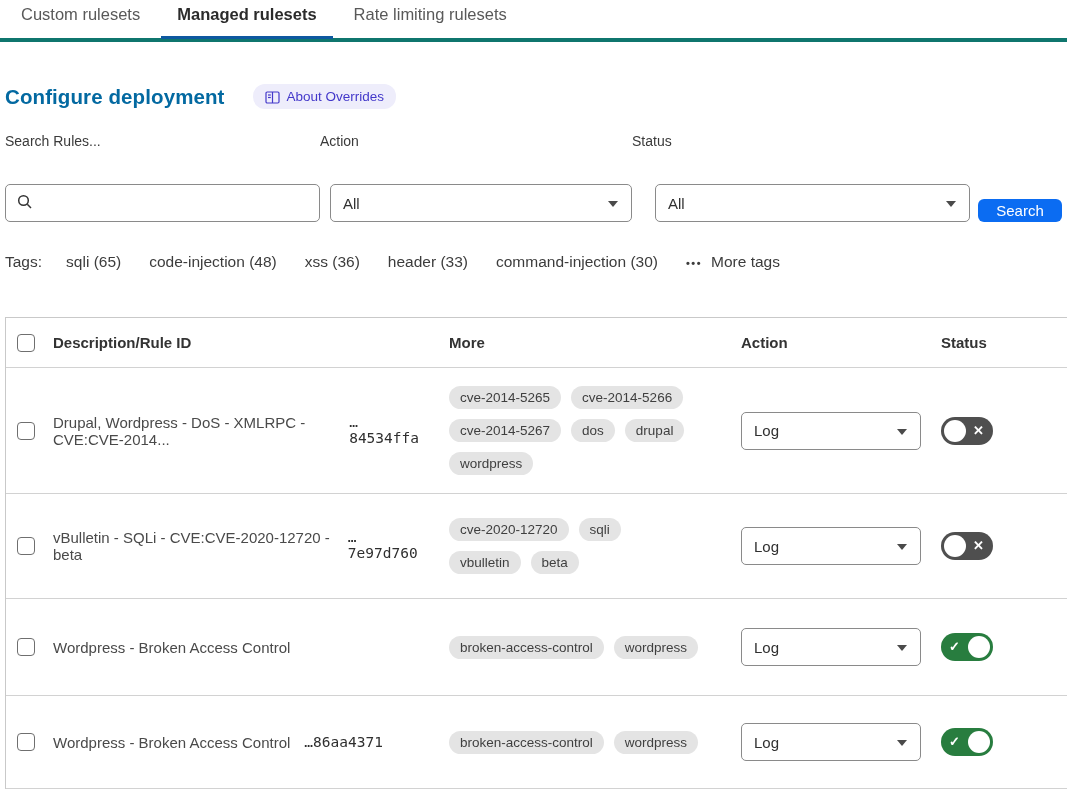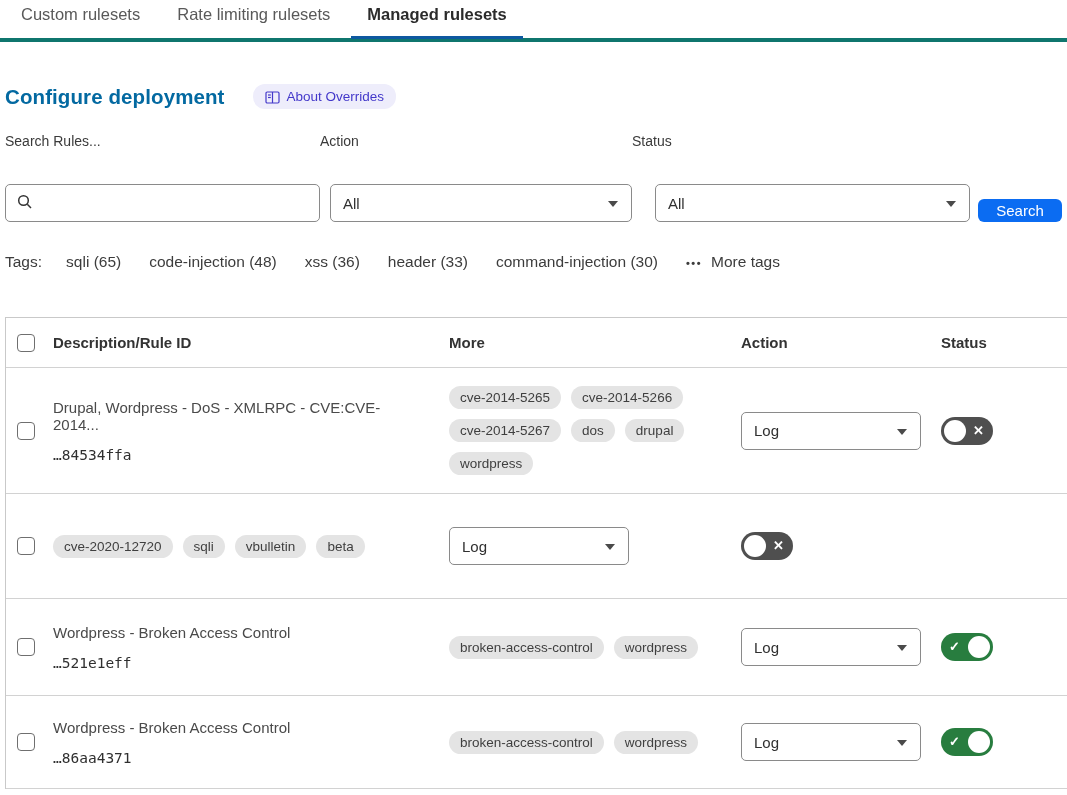--- a/index.html
+++ b/index.html
@@ -51,21 +51,21 @@
   .more-tags .dots { font-size:11px; letter-spacing:1.5px; font-weight:700; color:#3c3c3c; position:relative; top:1px; }
 
   
   .table { margin-top:46px; margin-left:5px; width:1062px;
            border-top:1px solid #c9c9c9; border-left:1px solid #c9c9c9; }
   .trow { display:grid; grid-template-columns:47px 396px 292px 200px 1fr;
           border-bottom:1px solid #d2d2d2; align-items:center; }
   .trow.header { height:50px; font-weight:700; font-size:15px; color:#333; }
   .cell-check { padding-left:11px; }
   .checkbox { width:18px; height:18px; border:1.5px solid #6f6f6f; border-radius:4px; background:#fff; cursor:pointer; }
-  .desc-wrap { display:flex; flex-direction:column; gap:14px; padding-right:30px; }
+  .desc-wrap { display:flex; flex-direction:row; gap:14px; padding-right:30px; }
   .desc { font-size:15px; color:#4a4a4a; }
   .ruleid { font-family:"DejaVu Sans Mono", monospace; font-size:14.5px; color:#2f2f2f; }
   .pills { display:flex; flex-wrap:wrap; gap:10px; padding-right:40px; }
   .pill { background:#e4e4e4; color:#3f3f3f; font-size:13.5px; padding:4px 11px; border-radius:12px; white-space:nowrap; }
   .action-select { width:180px; }
   .r1 { min-height:126px; } .r2 { min-height:105px; } .r3 { min-height:97px; } .r4 { min-height:93px; }
 
   
   .toggle { position:relative; width:52px; height:28px; border-radius:14px; cursor:pointer; }
   .toggle .knob { position:absolute; top:3px; width:22px; height:22px; border-radius:50%; background:#fff; }
@@ -75,22 +75,22 @@
   .toggle.off .sym { right:9px; }
   .toggle.on { background:#287d3f; }
   .toggle.on .knob { right:3px; }
   .toggle.on .sym { left:8px; }
 </style>
 </head>
 <body>
 
 <div class="tabbar">
   <div class="tab">Custom rulesets</div>
+  <div class="tab active">Managed rulesets</div>
   <div class="tab">Rate limiting rulesets</div>
-  <div class="tab active">Managed rulesets</div>
 </div>
 
 <div class="head-row">
   <div class="page-title">Configure deployment</div>
   <div class="about-badge">
     <svg width="15" height="13" viewBox="0 0 15 13" fill="none" stroke="#4338ca" stroke-width="1.2">
       <rect x="1" y="1" width="13" height="11" rx="1.2"></rect>
       <line x1="7.5" y1="1" x2="7.5" y2="12"></line>
       <line x1="3" y1="4" x2="5.8" y2="4"></line>
       <line x1="3" y1="6.5" x2="5.8" y2="6.5"></line>
@@ -180,20 +180,24 @@
         <span class="sym sym-off">✕</span>
         <span class="knob"></span>
       </div>
     </div>
   </div>
 
   <div class="trow r2">
     <div class="cell-check">
         <div class="checkbox"></div>
       </div>
+    <div class="desc-wrap">
+      <span class="desc">vBulletin - SQLi - CVE:CVE-2020-12720 - beta</span>
+      <span class="ruleid">…7e97d760</span>
+    </div>
     <div class="pills">
       <span class="pill">cve-2020-12720</span>
       <span class="pill">sqli</span>
       <span class="pill">vbulletin</span>
       <span class="pill">beta</span>
     </div>
     <div>
       <div class="selectish action-select">
         <span>Log</span>
         <span class="arrow"></span>
@@ -207,21 +211,20 @@
       </div>
     </div>
   </div>
 
   <div class="trow r3">
     <div class="cell-check">
         <div class="checkbox"></div>
       </div>
     <div class="desc-wrap">
       <span class="desc">Wordpress - Broken Access Control</span>
-      <span class="ruleid">…521e1eff</span>
     </div>
     <div class="pills">
       <span class="pill">broken-access-control</span>
       <span class="pill">wordpress</span>
     </div>
     <div>
       <div class="selectish action-select">
         <span>Log</span>
         <span class="arrow"></span>
       </div>

